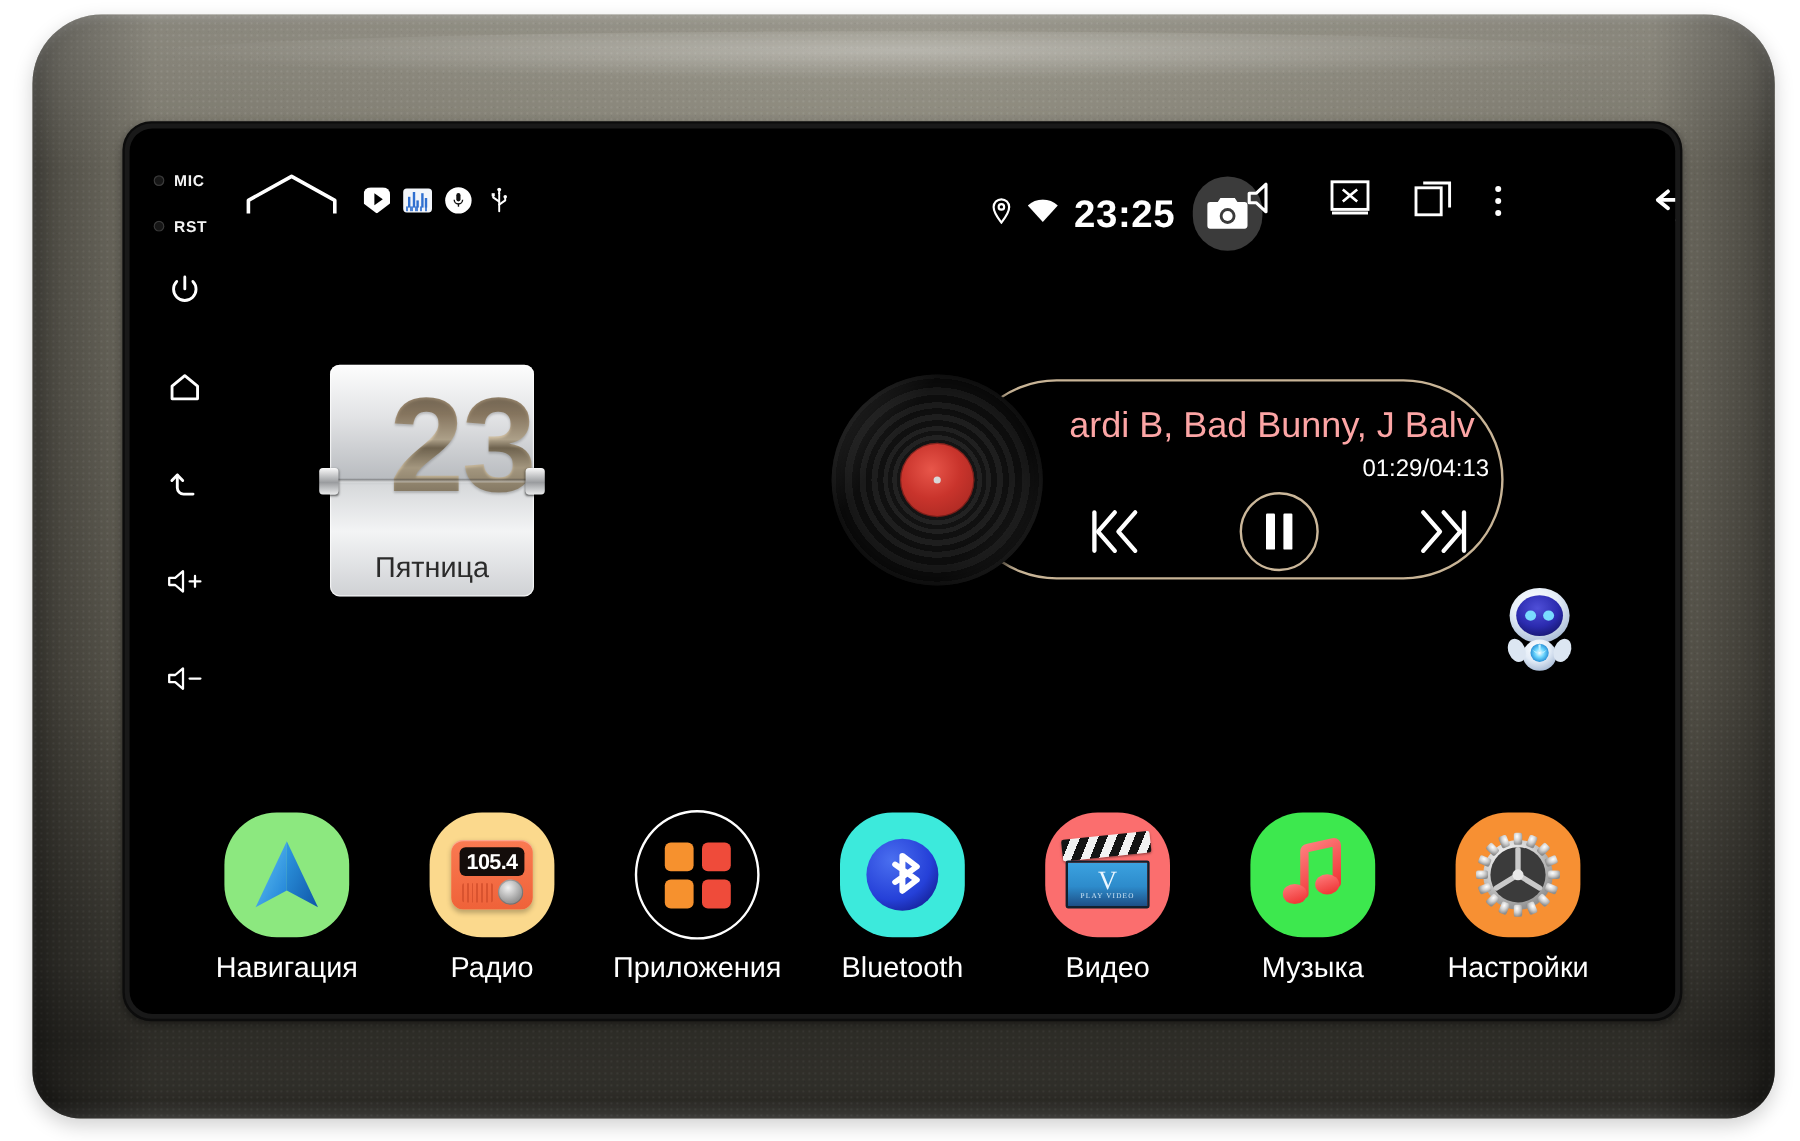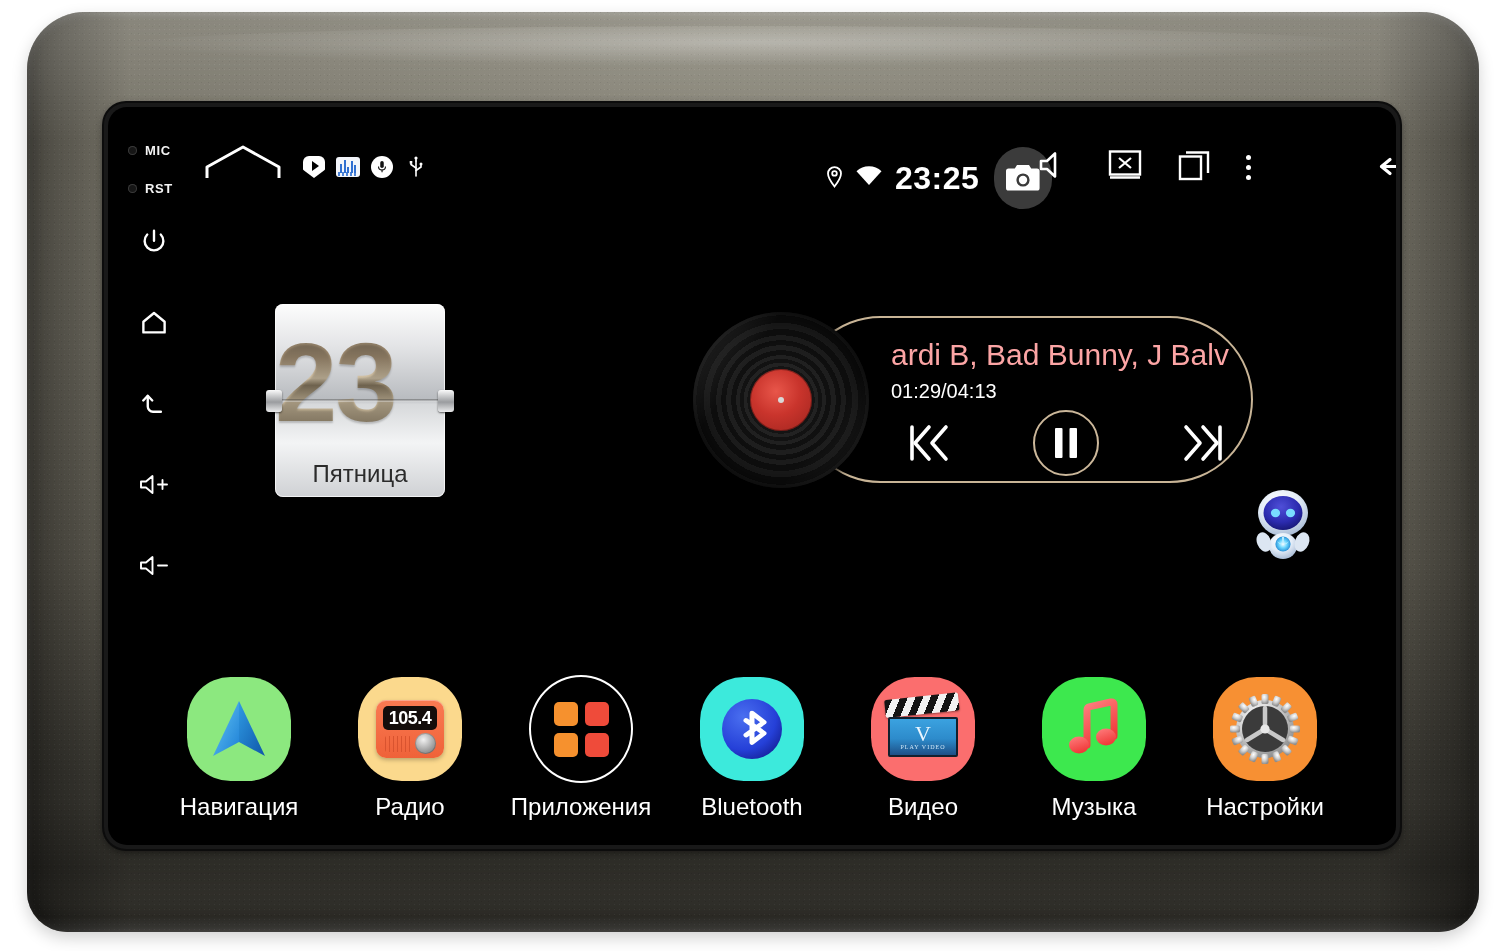--- a/index.html
+++ b/index.html
@@ -215,32 +215,31 @@
     position: relative;
     width: 170px;
     height: 193px;
     border-radius: 8px;
     background: linear-gradient(180deg,#fdfdfd 0%, #e3e4e6 22%, #b9bcc0 49%, #d7d9db 52%, #f3f4f5 72%, #cfd1d4 100%);
     box-shadow: inset 0 0 0 1px rgba(255,255,255,.7), 0 2px 6px rgba(0,0,0,.55);
     overflow: visible;
   }
   .flip .digits {
     position:absolute; left:0; right:0; top: 8px;
-    text-align:left;
+    text-align:right;
     font-size: 112px;
     line-height: 118px;
     font-weight: bold;
     font-family: "Liberation Sans", sans-serif;
     background: linear-gradient(180deg, #6d6352 0%, #a79276 28%, #d8c8ab 46%, #8a7b62 52%, #cdbd9f 66%, #7e7059 100%);
     -webkit-background-clip: text;
     background-clip: text;
     color: transparent;
     text-shadow: 0 2px 2px rgba(0,0,0,.20);
     letter-spacing: -2px;
-    margin-top: 12px;
   }
   .flip .split {
     position:absolute; left:0; right:0; top: 95px; height:3px;
     background: linear-gradient(180deg, rgba(0,0,0,.35), rgba(255,255,255,.45));
   }
   .flip .sub {
     position:absolute; left:0; right:0; bottom: 9px;
     text-align:center;
     color: #2b2b2b;
     font-size: 24px;
@@ -312,21 +311,21 @@
     color:#fca5a5;
     font-size: 30px;
     white-space: nowrap;
     overflow: hidden;
     font-family: "Liberation Sans", sans-serif;
   }
   .track-time {
     position:absolute;
     left: 198px; top: 68px;
     width: 350px;
-    text-align: left;
+    text-align: right;
     color:#fff;
     font-size: 20px;
     font-family: "Liberation Sans", sans-serif;
   }
   .track-ctrls {
     position:absolute;
     left: 198px; top: 98px;
     width: 350px;
     display:flex; align-items:center; justify-content:space-between;
     padding: 0 14px;

